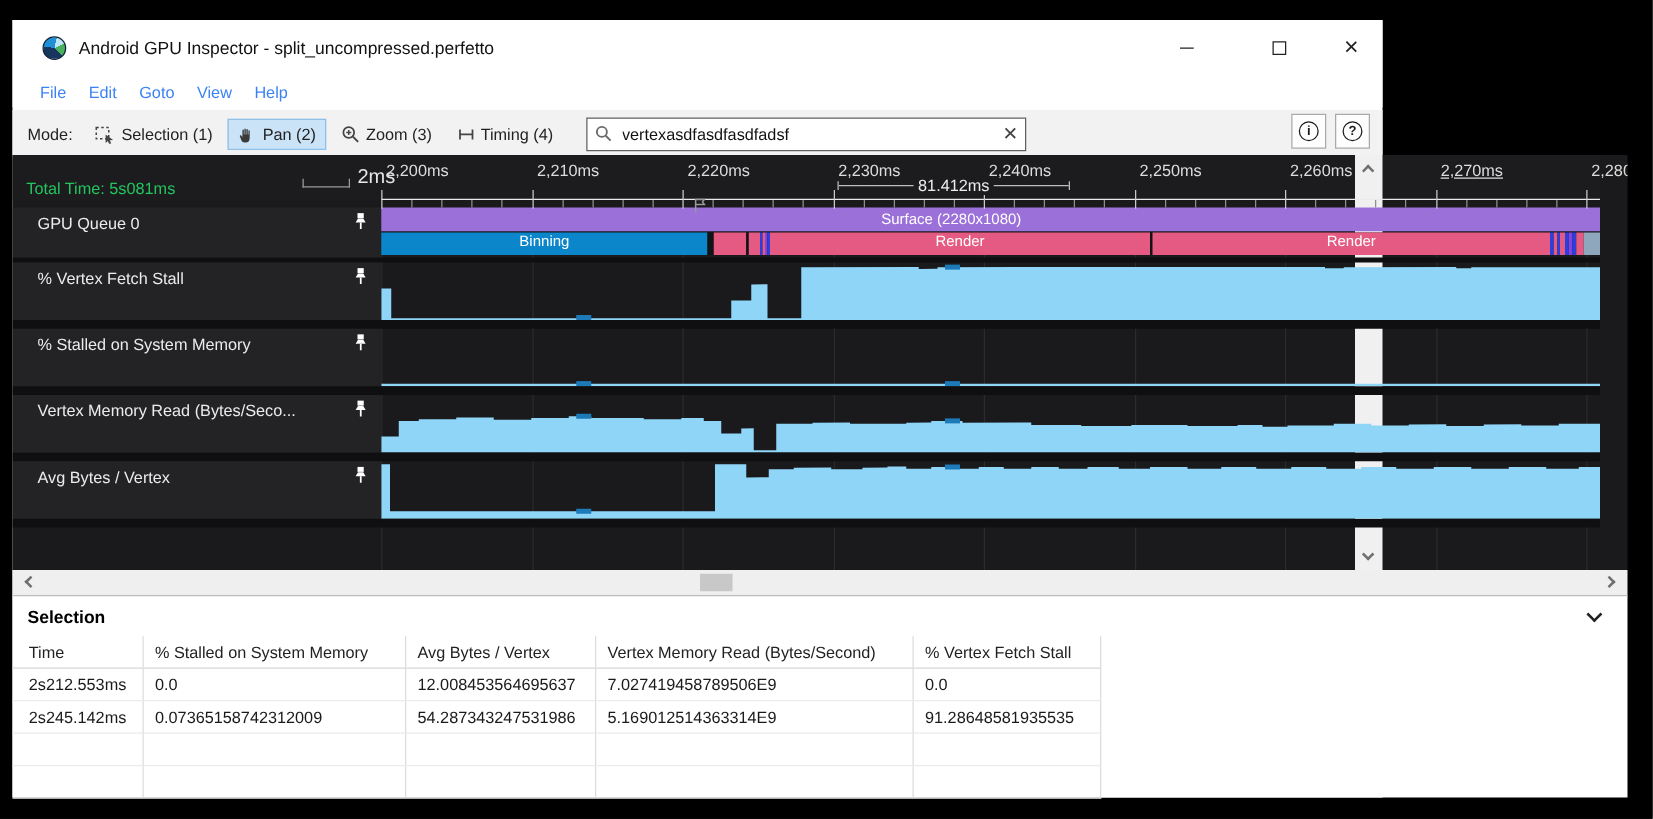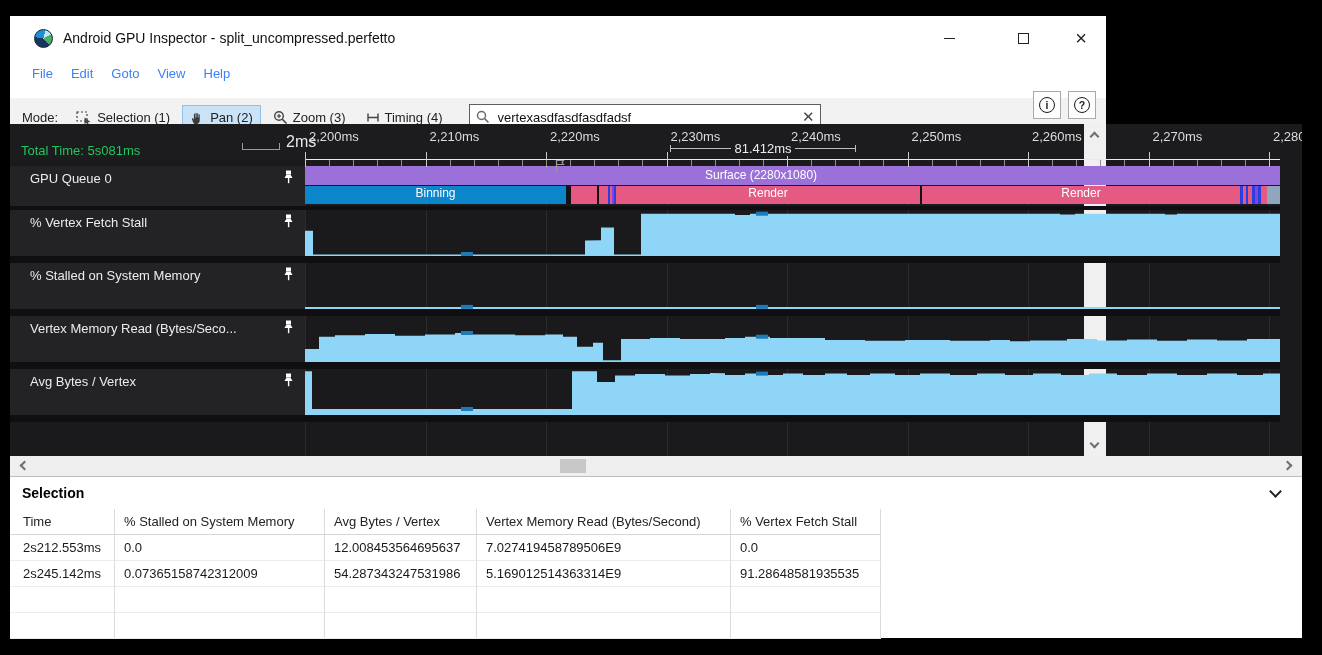--- a/index.html
+++ b/index.html
@@ -16,21 +16,21 @@
   .wctl{position:absolute;top:0;height:44px;width:34px;display:flex;align-items:center;justify-content:center;color:#222;}
   .wctl.min{right:140px}.wctl.max{right:66px}.wctl.close{right:8px;font-size:20px}
   .glyph-min{width:11px;height:1px;background:#222;}
   .glyph-max{width:11px;height:11px;border:1px solid #222;}
 
   
   .menubar{position:absolute;left:0;top:44px;width:100%;height:26px;background:#fff;display:flex;align-items:center;padding-left:13px;}
   .menu-item{font-size:13px;color:#3b82f6;padding:3px 9px;}
 
   
-  .toolbar{position:absolute;left:0;top:82px;width:100%;height:38px;background:#f2f2f2;display:flex;align-items:center;padding-left:12px;}
+  .toolbar{position:absolute;left:0;top:72px;width:100%;height:38px;background:#f2f2f2;display:flex;align-items:center;padding-left:12px;}
   .mode-label{font-size:13px;color:#222;margin-right:10px;}
   .mode-btn{display:flex;align-items:center;gap:5px;font-size:13px;color:#222;padding:4px 7px;margin-right:4px;border:1px solid transparent;}
   .mode-btn.active{background:#cbe3f7;border:1px solid #8fc0e8;}
   .mode-btn svg{display:block;}
   .searchwrap{position:relative;margin-left:14px;width:352px;height:27px;}
   .searchwrap input{width:100%;height:100%;border:1px solid #5f5f5f;background:#fff;font-family:"Liberation Sans",sans-serif;font-size:13px;color:#111;padding:0 28px 0 28px;outline:none;}
   .searchicon{position:absolute;left:7px;top:6px;}
   .clearbtn{position:absolute;right:6px;top:4px;font-size:15px;color:#444;cursor:default;}
   .tb-right{position:absolute;top:75px;height:28px;display:flex;gap:7px;}
   .round-btn{width:28px;height:28px;background:#fdfdfd;border:1px solid #a9a9a9;display:flex;align-items:center;justify-content:center;}
@@ -197,21 +197,21 @@
           <span class="ruler-label" style="left: 540px;">2,220ms</span>
           <div class="tick-major" style="left: 536px;"></div>
           <span class="ruler-label" style="left: 660.5px;">2,230ms</span>
           <div class="tick-major" style="left: 656.5px;"></div>
           <span class="ruler-label" style="left: 781px;">2,240ms</span>
           <div class="tick-major" style="left: 777px;"></div>
           <span class="ruler-label" style="left: 901.5px;">2,250ms</span>
           <div class="tick-major" style="left: 897.5px;"></div>
           <span class="ruler-label" style="left: 1022px;">2,260ms</span>
           <div class="tick-major" style="left: 1018px;"></div>
-          <span class="ruler-label" style="left: 1142.5px;">2,270ms</span>
+          <span class="ruler-label" style="left: 1142.5px; text-decoration: underline;">2,270ms</span>
           <div class="tick-major" style="left: 1138.5px;"></div>
           <span class="ruler-label" style="left: 1263px;">2,280ms</span>
           <div class="tick-major" style="left: 1259px;"></div>
           <div class="tick-minor" style="left: 319.1px;"></div>
           <div class="tick-minor" style="left: 343.2px;"></div>
           <div class="tick-minor" style="left: 367.3px;"></div>
           <div class="tick-minor" style="left: 391.4px;"></div>
           <div class="tick-minor" style="left: 439.6px;"></div>
           <div class="tick-minor" style="left: 463.7px;"></div>
           <div class="tick-minor" style="left: 487.8px;"></div>

